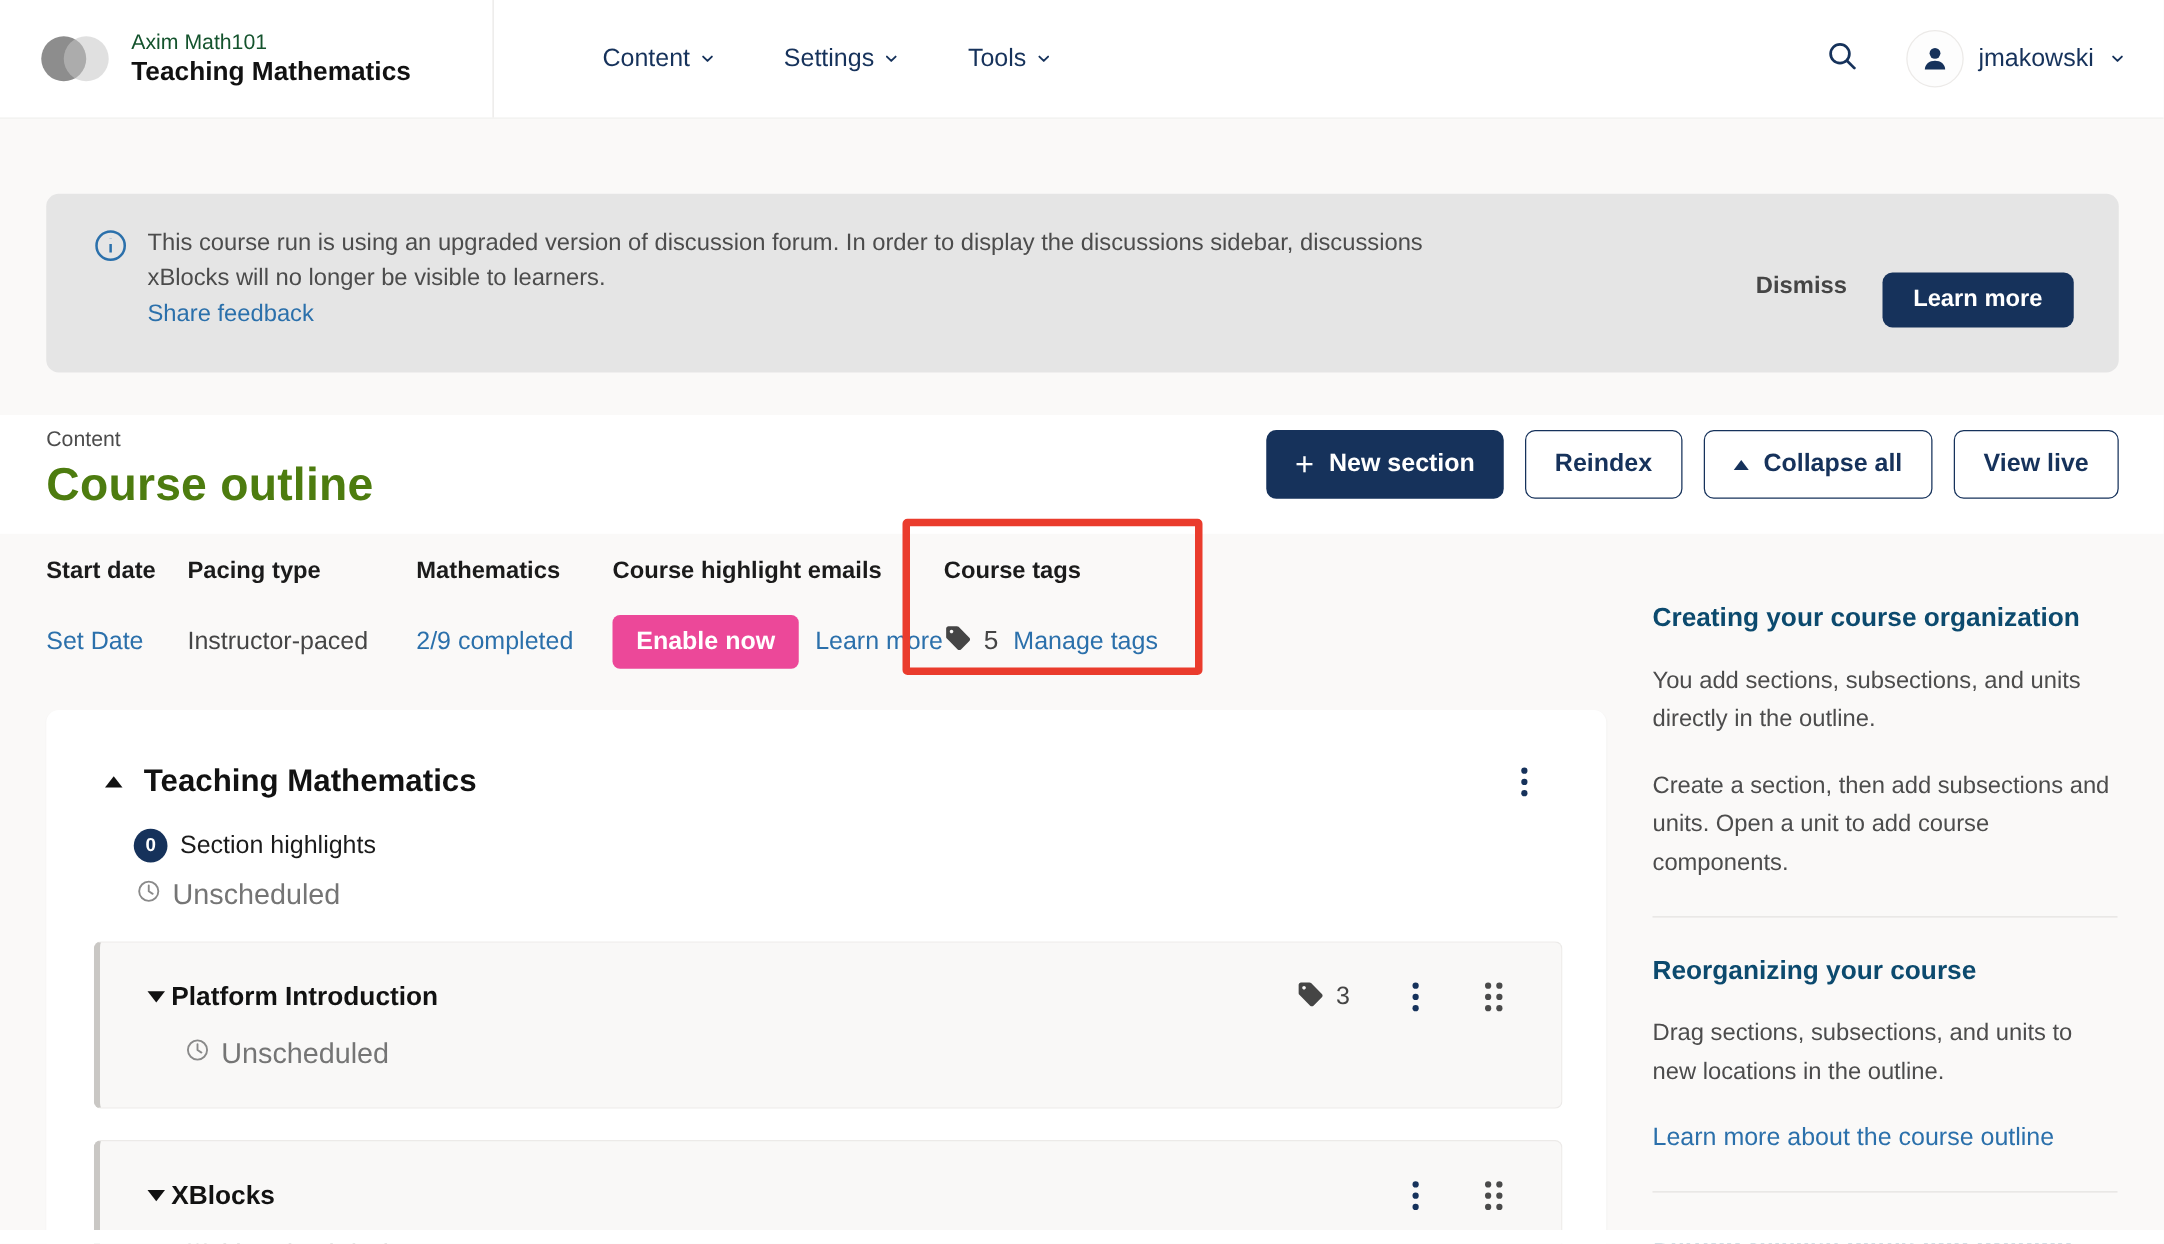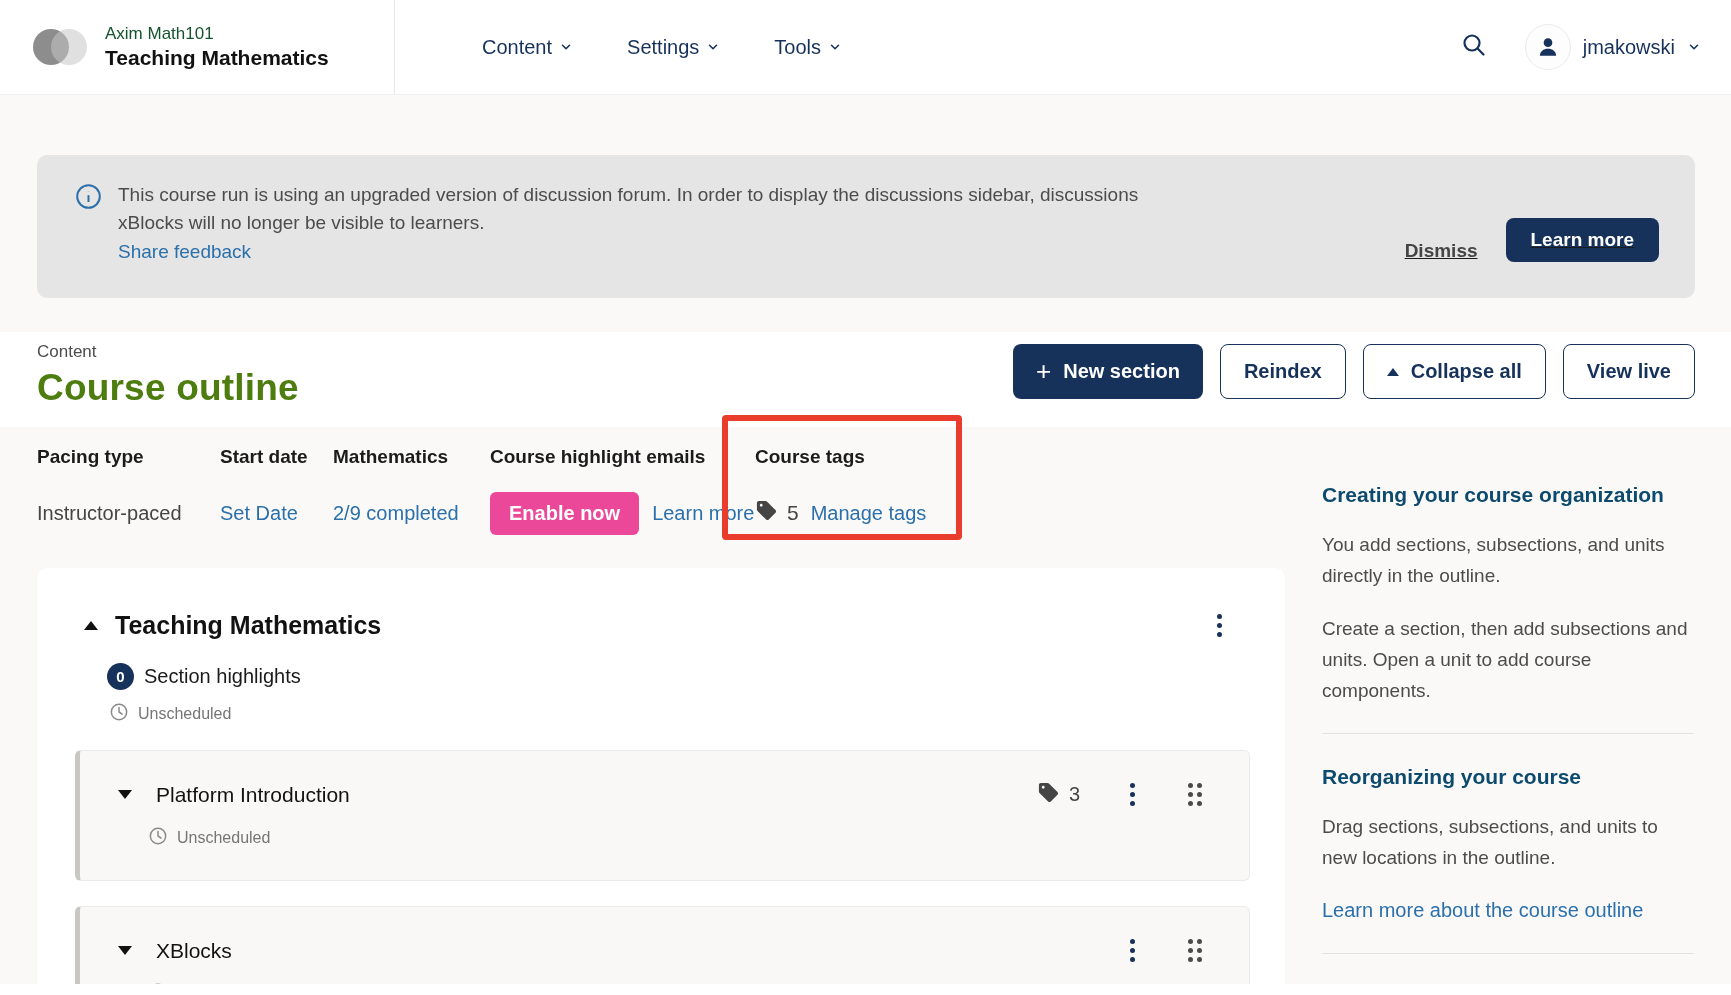--- a/index.html
+++ b/index.html
@@ -30,21 +30,21 @@
     border:1px solid #eceae8; display:flex; align-items:center; justify-content:center; }
   .avatar svg { width:26px; height:26px; fill:#16325b; }
   .username { font-size:20px; color:#16325b; }
 
   
   .banner { margin:60px 36px 0 37px; height:143px; background:#e5e5e5;
     border-radius:10px; display:flex; align-items:flex-start; padding:26px 36px 0 38px; }
   .info-icon svg { width:27px; height:27px; stroke:#2b70ab; fill:none; stroke-width:2; margin-top:2px; }
   .banner-body { margin-left:16px; max-width:1090px; font-size:19px; line-height:28px; color:#4c4c4c; }
   .banner-link { display:inline-block; margin-top:1px; color:#2b70ab; cursor:pointer; }
-  .banner-actions { margin-left:auto; align-self:center; display:flex; align-items:flex-end; gap:28px;text-decoration:underline; }
+  .banner-actions { margin-left:auto; align-self:center; display:flex; align-items:flex-start; gap:28px; }
   .dismiss { font-size:19px; font-weight:700; color:#454545; cursor:pointer; white-space:nowrap; }
   .btn-primary { background:#16325b; color:#fff; border:none; border-radius:8px;
     font-size:19px; font-weight:700; padding:11px 25px; cursor:pointer;
     font-family:"Liberation Sans", sans-serif; white-space:nowrap; }
 
   
   .page-head { margin-top:34px; background:#fff; padding:10px 36px 18px 37px;
     display:flex; align-items:flex-start; }
   .breadcrumb { font-size:17px; color:#4c4c4c; margin-bottom:5px; }
   .page-title { font-size:37px; font-weight:800; color:#4d7c0f; letter-spacing:.2px; }
@@ -91,29 +91,29 @@
     border-right:7px solid transparent; border-top:9px solid #111; cursor:pointer; }
   .section-title { font-size:25px; font-weight:800; margin-left:17px; color:#121212; }
   .dots-menu { margin-left:auto; margin-right:24px; display:flex; flex-direction:column;
     gap:4px; cursor:pointer; padding:4px; }
   .dots-menu i { width:5px; height:5px; border-radius:50%; background:#16325b; }
   .badge-row { display:flex; align-items:center; gap:10px; margin:22px 0 0 32px; }
   .badge { width:27px; height:27px; border-radius:50%; background:#16325b; color:#fff;
     font-size:15px; font-weight:700; display:flex; align-items:center; justify-content:center; }
   .badge-label { font-size:20px; color:#1b1b1b; }
   .sched-row { display:flex; align-items:center; gap:9px; margin:12px 0 0 34px;
-    font-size:16px; color:#757575; }
+    font-size:23px; color:#757575; }
   .clock svg { width:20px; height:20px; stroke:#8a8a8a; stroke-width:1.8; fill:none;
     stroke-linecap:round; stroke-linejoin:round; }
 
   .sub-card { width:1175px; margin:24px 0 0 0; background:#f9f8f7; border:1px solid #eceae8;
     border-left:5px solid #c9c7c4; border-radius:6px; padding:28px 44px 30px 38px; }
   .sub-card + .sub-card { margin-top:25px; }
   .sub-head { display:flex; align-items:center; }
-  .sub-title { font-size:21px; font-weight:400; margin-left:24px; color:#121212; }
+  .sub-title { font-size:21px; font-weight:700; margin-left:5px; color:#121212; }
   .sub-right { margin-left:auto; display:flex; align-items:center; gap:46px; }
   .sub-tag { display:flex; align-items:center; gap:9px; }
   .sub-tag .tag-count { font-size:20px; }
   .drag-handle { display:grid; grid-template-columns:5px 5px; gap:4px; cursor:grab; padding:3px; }
   .drag-handle i { width:5px; height:5px; border-radius:50%; background:#4a4a4a; }
   .sub-sched { margin:16px 0 0 30px; }
 
   
   .help { margin-top:54px; }
   .help h3 { font-size:21px; font-weight:800; color:#0c4a6e; line-height:28px; margin-bottom:20px; }
@@ -217,29 +217,29 @@
     <button class="btn-lg outline">
       <span>View live</span>
     </button>
   </div>
 </div>
 
 <div class="main-row">
   <div class="col-left">
 
     <div class="status-bar">
-      <div class="st-col c2">
-        <div class="st-label">Pacing type</div>
-        <div class="st-value">Instructor-paced</div>
-      </div>
       <div class="st-col c1">
         <div class="st-label">Start date</div>
         <div class="st-value">
             <a class="link">Set Date</a>
           </div>
+      </div>
+      <div class="st-col c2">
+        <div class="st-label">Pacing type</div>
+        <div class="st-value">Instructor-paced</div>
       </div>
       <div class="st-col c3">
         <div class="st-label">Mathematics</div>
         <div class="st-value">
             <a class="link">2/9 completed</a>
           </div>
       </div>
       <div class="st-col c4">
         <div class="st-label">Course highlight emails</div>
         <div class="st-value">

